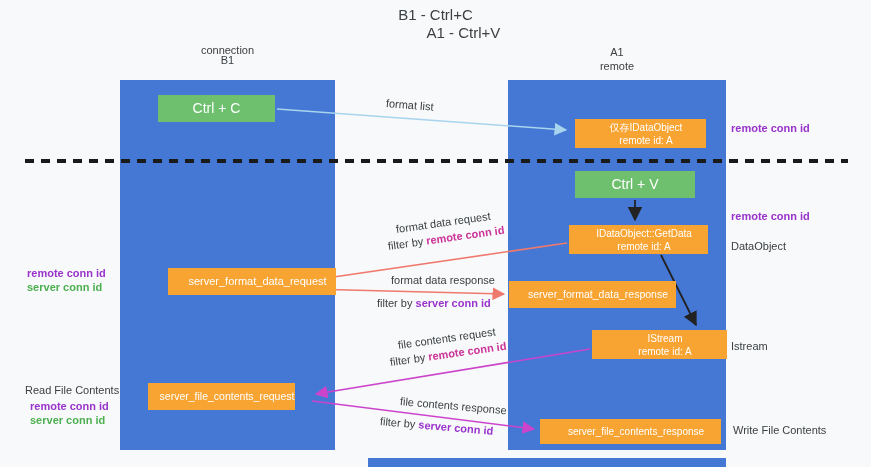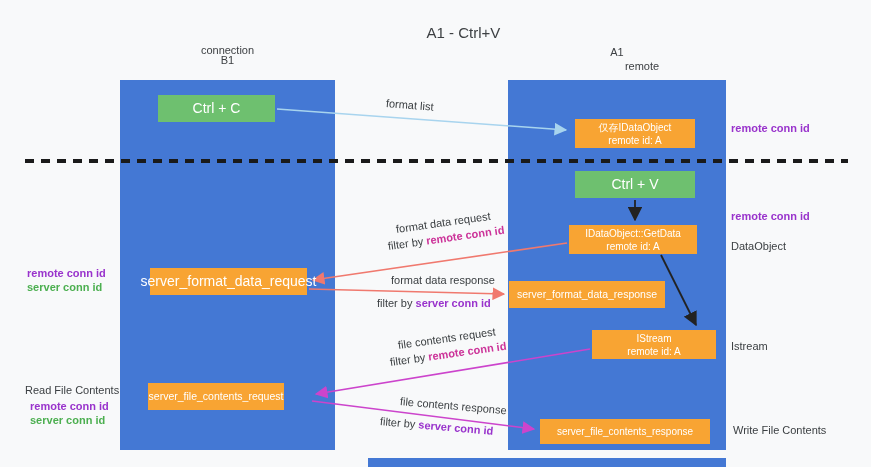--- a/index.html
+++ b/index.html
@@ -16,41 +16,41 @@
   [data-name="diagram-title-line1"],[data-name="diagram-title-line2"]{
     left:0;width:100%;text-align:center;font-size:15px;color:#3d4043;
   }
   [data-name="diagram-title-line1"]{top:6px;}
   [data-name="diagram-title-line2"]{top:24px;padding-left:28px;}
   
   .ll-head{font-size:11px;color:#3d4043;text-align:center;}
   [data-name="lifeline-left-name"]{left:120px;width:215px;top:46px;margin-top:8px;}
   [data-name="lifeline-left-role"]{left:120px;width:215px;top:44px;}
   [data-name="lifeline-right-name"]{left:508px;width:218px;top:46px;}
-  [data-name="lifeline-right-role"]{left:533px;width:218px;top:60px;}
+  [data-name="lifeline-right-role"]{left:508px;width:218px;top:60px;}
   
   .column{background:#4478d4;z-index:1;}
   [data-name="lifeline-left-column"]{left:120px;top:80px;width:215px;height:370px;}
   [data-name="lifeline-right-column"]{left:508px;top:80px;width:218px;height:370px;}
   [data-name="bottom-bar"]{left:368px;top:458px;width:358px;height:9px;background:#4478d4;z-index:1;}
   
   [data-name="arrow-layer"]{left:0;top:0;z-index:2;}
   
   .box{
     z-index:3;display:flex;flex-direction:column;align-items:center;justify-content:center;
     color:#fff;font-size:14px;line-height:1.3;text-align:center;
   }
   .box.green{background:#6ec06f;}
-  .box.orange{background:#f8a433;}
+  .box.orange{background:#f8a433;padding-left:11px;}
   [data-name="ctrl-c-box"]{left:158px;top:95px;width:117px;height:27px;}
   [data-name="idataobject-box"]{left:575px;top:119px;width:120px;height:29px;font-size:10px;}
   [data-name="ctrl-v-box"]{left:575px;top:171px;width:120px;height:27px;}
   [data-name="getdata-box"]{left:569px;top:225px;width:128px;height:29px;font-size:10px;}
   [data-name="istream-box"]{left:592px;top:330px;width:124px;height:29px;font-size:10px;}
-  [data-name="format-request-box"]{left:150px;top:268px;width:157px;height:27px;font-size:14px;}
+  [data-name="format-request-box"]{left:168px;top:268px;width:157px;height:27px;font-size:11px;}
   [data-name="format-response-box"]{left:509px;top:281px;width:156px;height:27px;font-size:10.5px;}
   [data-name="file-request-box"]{left:148px;top:383px;width:136px;height:27px;font-size:10.5px;}
   [data-name="file-response-box"]{left:540px;top:419px;width:170px;height:25px;font-size:10px;}
   
   .side{font-size:11px;z-index:3;white-space:nowrap;}
   .c-purple{color:#9933cc;font-weight:bold;}
   .c-green{color:#4caf50;font-weight:bold;}
   .c-pink{color:#cc3399;font-weight:bold;}
   .c-plain{color:#3c4043;}
   [data-name="right-remote-conn-id-top"]{left:731px;top:122px;}
@@ -73,20 +73,21 @@
   [data-name="arrow-label-file-contents-request"]{left:398px;top:339px;transform:rotate(-8deg);}
   [data-name="arrow-label-filter-remote-2"]{left:390px;top:356px;transform:rotate(-8deg);}
   [data-name="arrow-label-file-contents-response"]{left:400px;top:395px;transform:rotate(5deg);}
   [data-name="arrow-label-filter-server-2"]{left:380px;top:415px;transform:rotate(5deg);}
 </style>
 </head>
 <body>
 
 <div id="stage" data-name="diagram-canvas">
 
+  <div class="abs" data-name="diagram-title-line1">B1 - Ctrl+C</div>
   <div class="abs" data-name="diagram-title-line2">A1 - Ctrl+V</div>
 
   <div class="abs ll-head" data-name="lifeline-left-name">B1</div>
   <div class="abs ll-head" data-name="lifeline-left-role">connection</div>
   <div class="abs ll-head" data-name="lifeline-right-name">A1</div>
   <div class="abs ll-head" data-name="lifeline-right-role">remote</div>
 
   <div class="abs column" data-name="lifeline-left-column"></div>
   <div class="abs column" data-name="lifeline-right-column"></div>
   <div class="abs" data-name="bottom-bar"></div>

